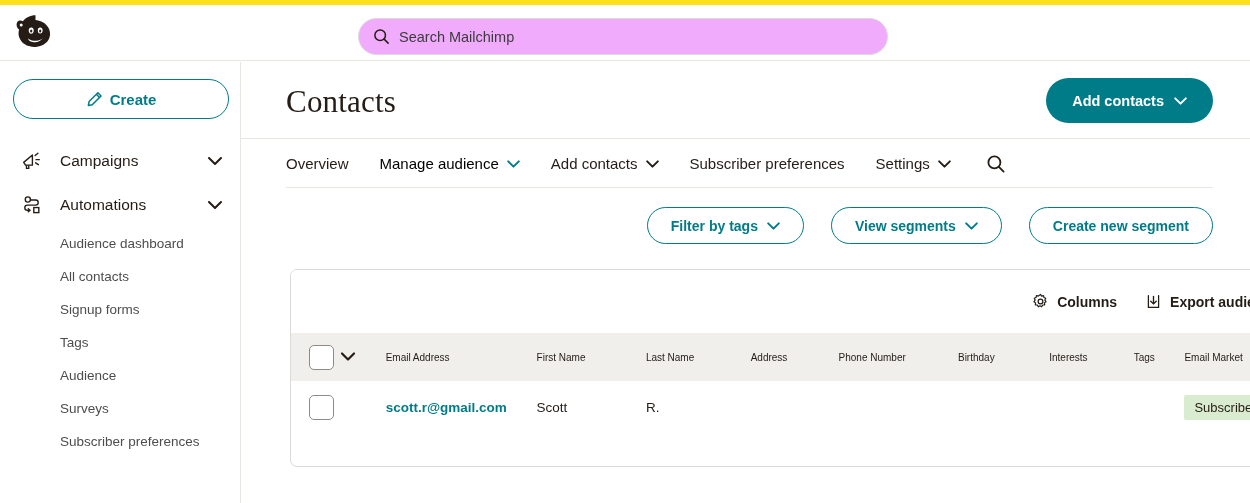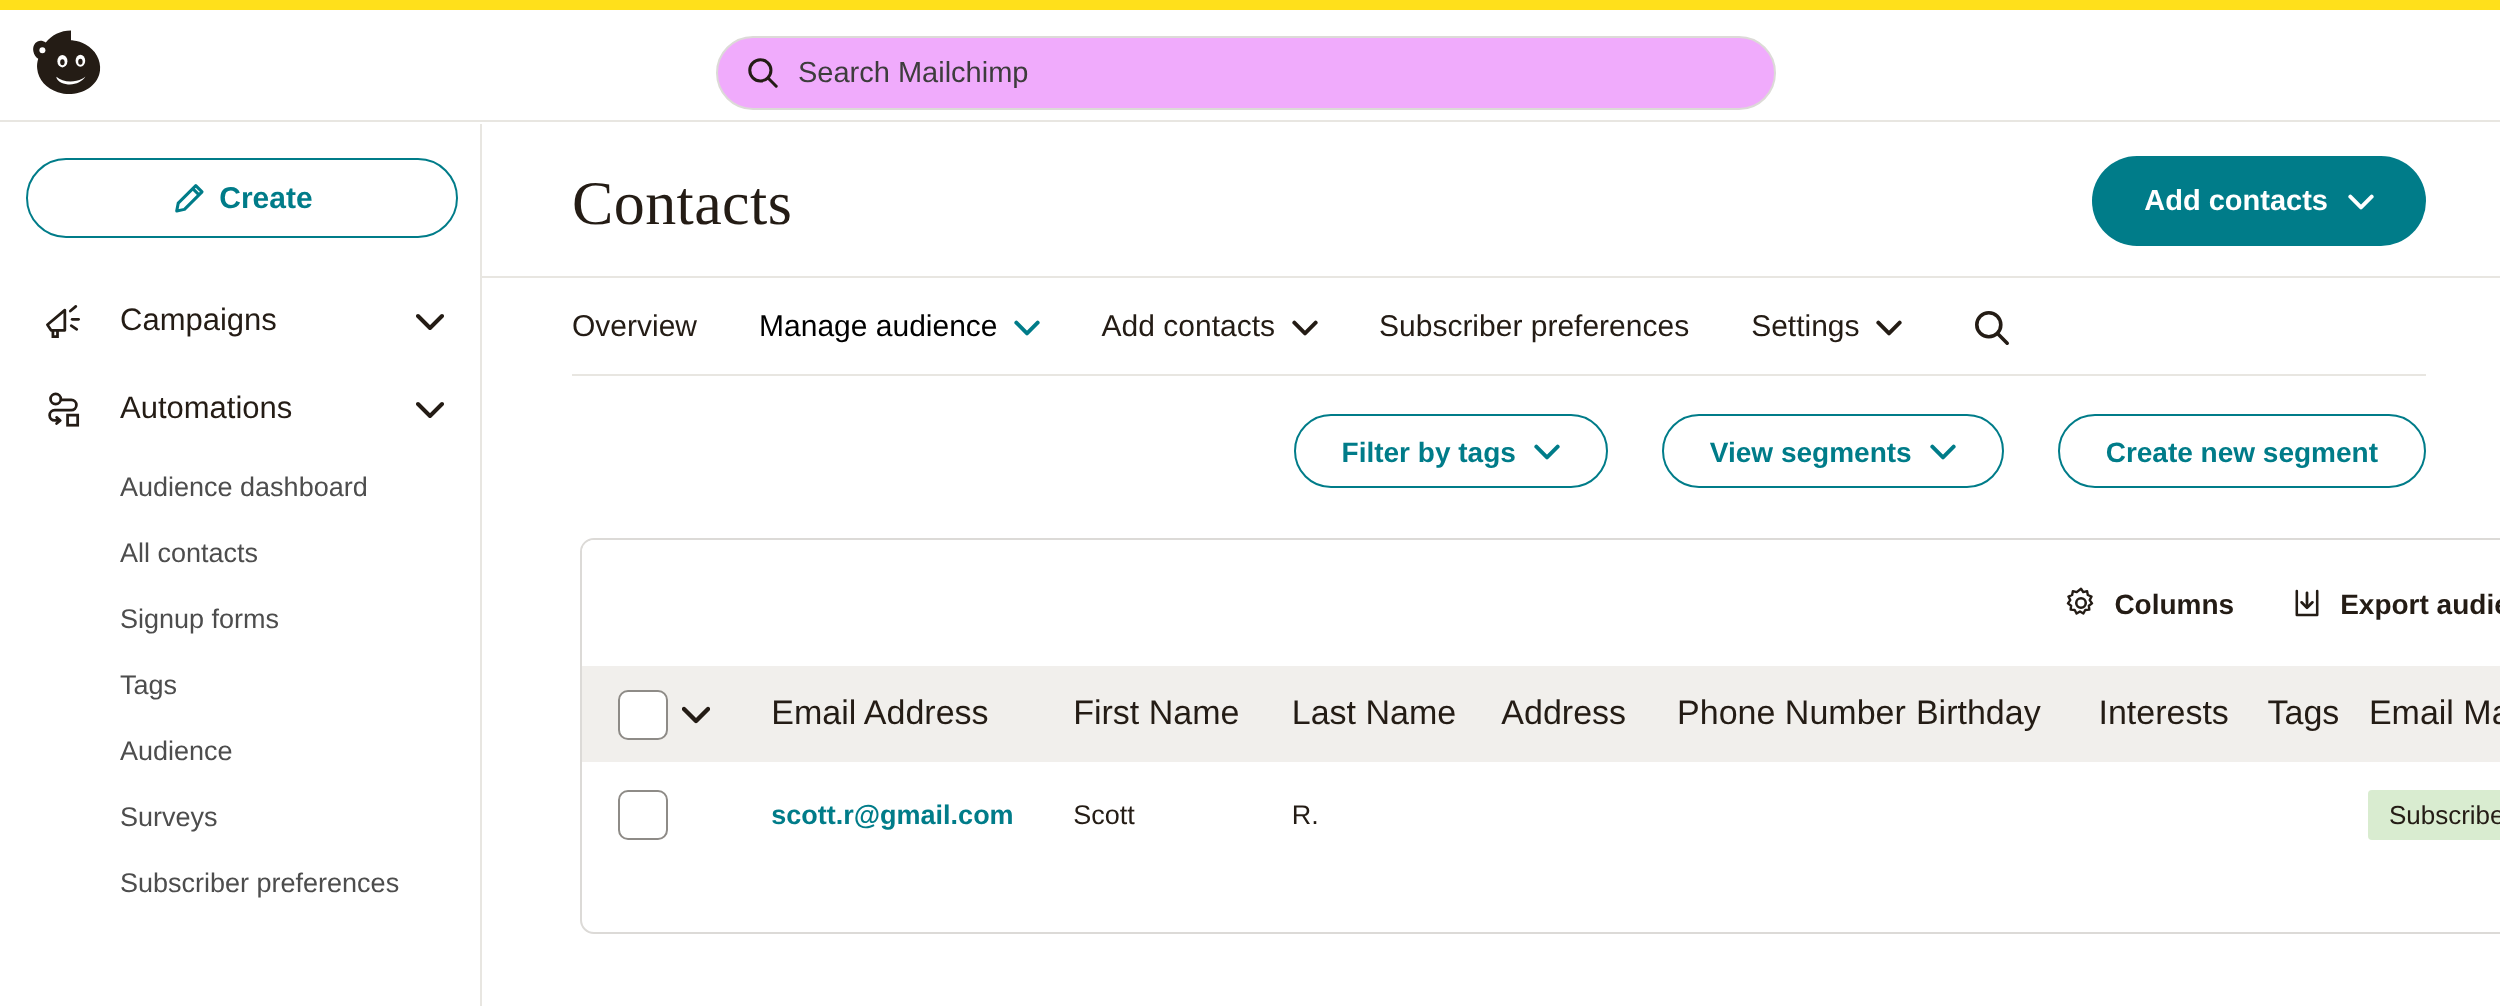--- a/index.html
+++ b/index.html
@@ -280,21 +280,21 @@
     font-size: 14px;
     font-weight: bold;
     color: #241c15;
     cursor: pointer;
   }
 
   .tbl { width: 1040px; border-collapse: collapse; table-layout: fixed; }
   .tbl thead tr { background: #f1efec; }
   .tbl th {
     text-align: left;
-    font-size: 17px;
+    font-size: 10px;
     font-weight: normal;
     color: #241c15;
     padding: 0;
     height: 48px;
     vertical-align: middle;
     white-space: nowrap;
   }
   .tbl td {
     height: 54px;
     font-size: 13.5px;

